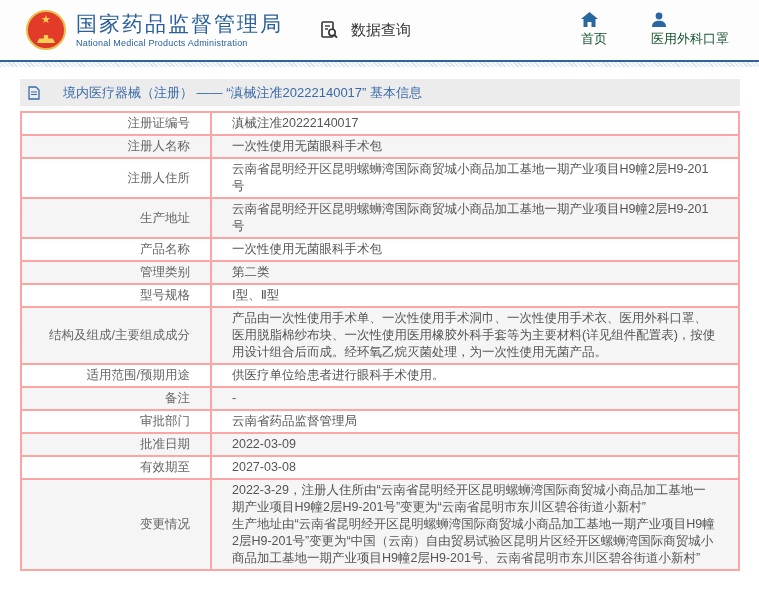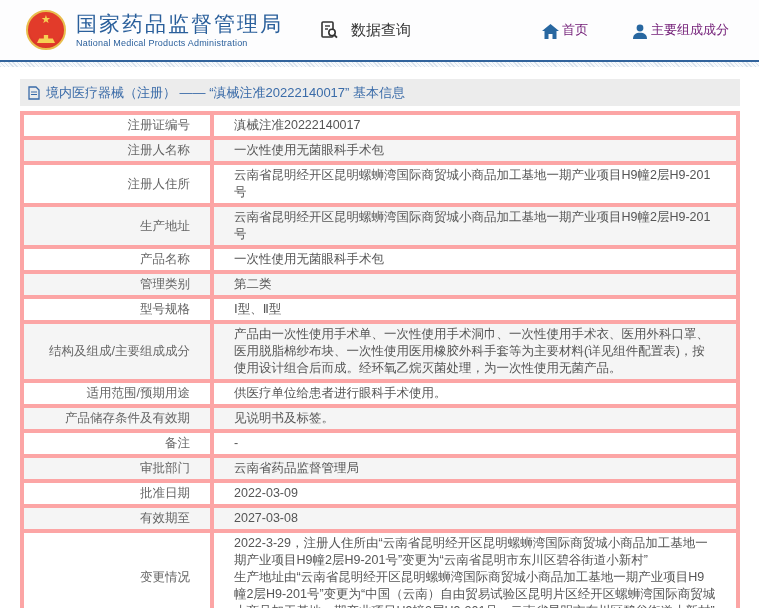--- a/index.html
+++ b/index.html
@@ -39,47 +39,47 @@
   }
   .brand-subtitle { font-size:9px; color:#2a5f9b; margin-top:2px; letter-spacing:.2px; }
 
   .data-query {
     display:flex; align-items:center; gap:12px;
     margin-left:36px; font-size:15px; color:#333; cursor:pointer;
   }
 
   .header-links { margin-left:auto; display:flex; gap:44px; padding-right:8px; }
   .header-link {
-    display:flex; flex-direction:row; align-items:flex-end; gap:3px;
-    font-size:13px; color:#701a75; cursor:pointer;
+    display:flex; flex-direction:column; align-items:flex-start; gap:3px;
+    font-size:13px; color:#14532d; cursor:pointer;
   }
 
   .hatch {
     height:5px;
     background:repeating-linear-gradient(45deg,#d9e2ec 0 1px,#f6f9fc 1px 3px);
   }
 
   
   .page-title-bar {
     margin:12px 19px 5px 20px;
     background:#ececec;
     height:27px;
-    display:flex; align-items:center; gap:6px;
+    display:flex; align-items:center; gap:23px;
     padding:0 8px;
     font-size:13px; color:#3a6ba8;
   }
 
   
   .info-table {
     width:720px; margin:0 19px 0 20px;
     border-collapse:collapse; table-layout:fixed;
     font-size:12.5px; color:#555;
   }
   .info-table td {
-    border:4px solid #fca5a5;
+    border:2px solid #fca5a5;
     padding:2px 20px;
     line-height:17px;
     vertical-align:middle;
   }
   .info-table tr:nth-child(even) { background:#f5f5f5; }
   .label-cell { width:190px; text-align:right; color:#666; }
   .value-cell { white-space:pre-line; word-break:break-word; }
 
   svg { display:block; }
 </style>
@@ -118,21 +118,21 @@
       </span>
       <span>首页</span>
     </div>
     <div class="header-link">
       <span>
         <svg width="16" height="15" viewBox="0 0 16 15">
           <circle cx="8" cy="4" r="3.4" fill="#2867a0"></circle>
           <path d="M1 15 C1 10.5 4 8.8 8 8.8 C12 8.8 15 10.5 15 15 Z" fill="#2867a0"></path>
         </svg>
       </span>
-      <span>主要组成成分</span>
+      <span>医用外科口罩</span>
     </div>
   </div>
 </div>
 <div class="hatch"></div>
 
 <div class="page-title-bar">
   <span>
     <svg width="12" height="14" viewBox="0 0 12 14">
       <path d="M1 1 H8 L11 4 V13 H1 Z" fill="none" stroke="#3a6ba8" stroke-width="1.3"></path>
       <line x1="3" y1="6" x2="9" y2="6" stroke="#3a6ba8" stroke-width="1"></line>
@@ -174,24 +174,20 @@
       </tr>
       <tr>
         <td class="label-cell">结构及组成/主要组成成分</td>
         <td class="value-cell">产品由一次性使用手术单、一次性使用手术洞巾、一次性使用手术衣、医用外科口罩、医用脱脂棉纱布块、一次性使用医用橡胶外科手套等为主要材料(详见组件配置表)，按使用设计组合后而成。经环氧乙烷灭菌处理，为一次性使用无菌产品。</td>
       </tr>
       <tr>
         <td class="label-cell">适用范围/预期用途</td>
         <td class="value-cell">供医疗单位给患者进行眼科手术使用。</td>
       </tr>
       <tr>
-        <td class="label-cell">产品储存条件及有效期</td>
-        <td class="value-cell">见说明书及标签。</td>
-      </tr>
-      <tr>
         <td class="label-cell">备注</td>
         <td class="value-cell">-</td>
       </tr>
       <tr>
         <td class="label-cell">审批部门</td>
         <td class="value-cell">云南省药品监督管理局</td>
       </tr>
       <tr>
         <td class="label-cell">批准日期</td>
         <td class="value-cell">2022-03-09</td>

